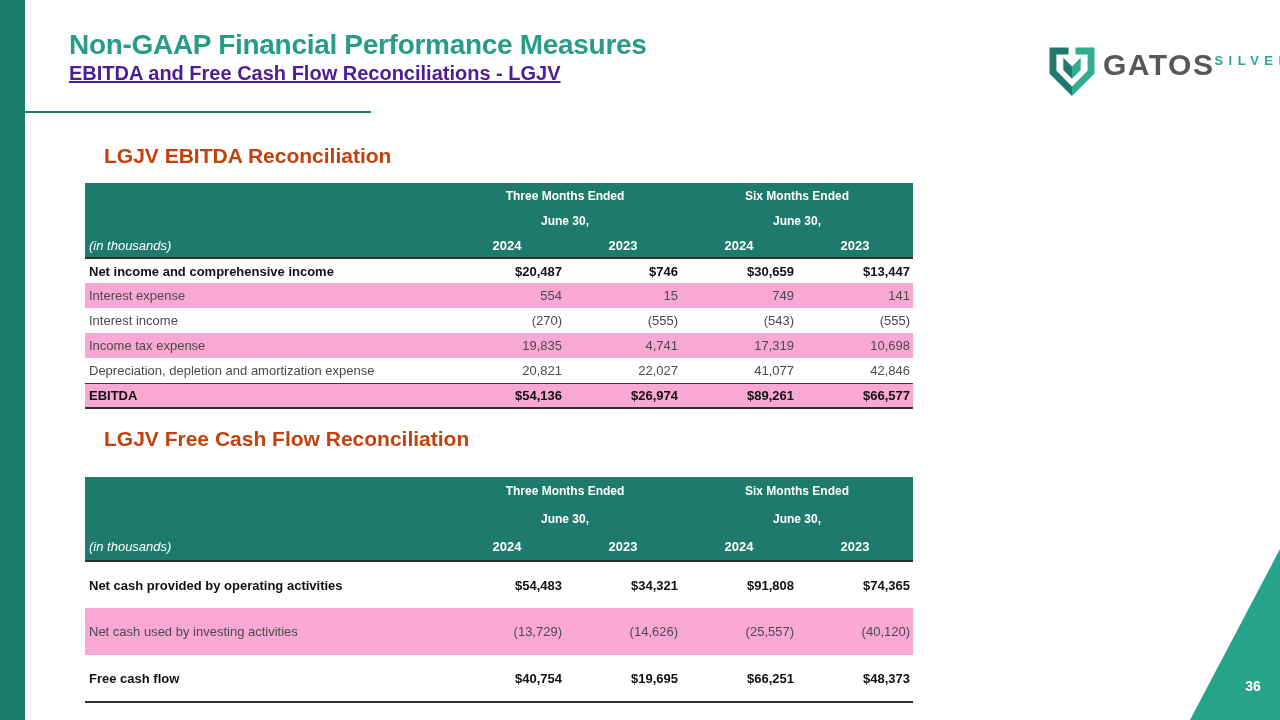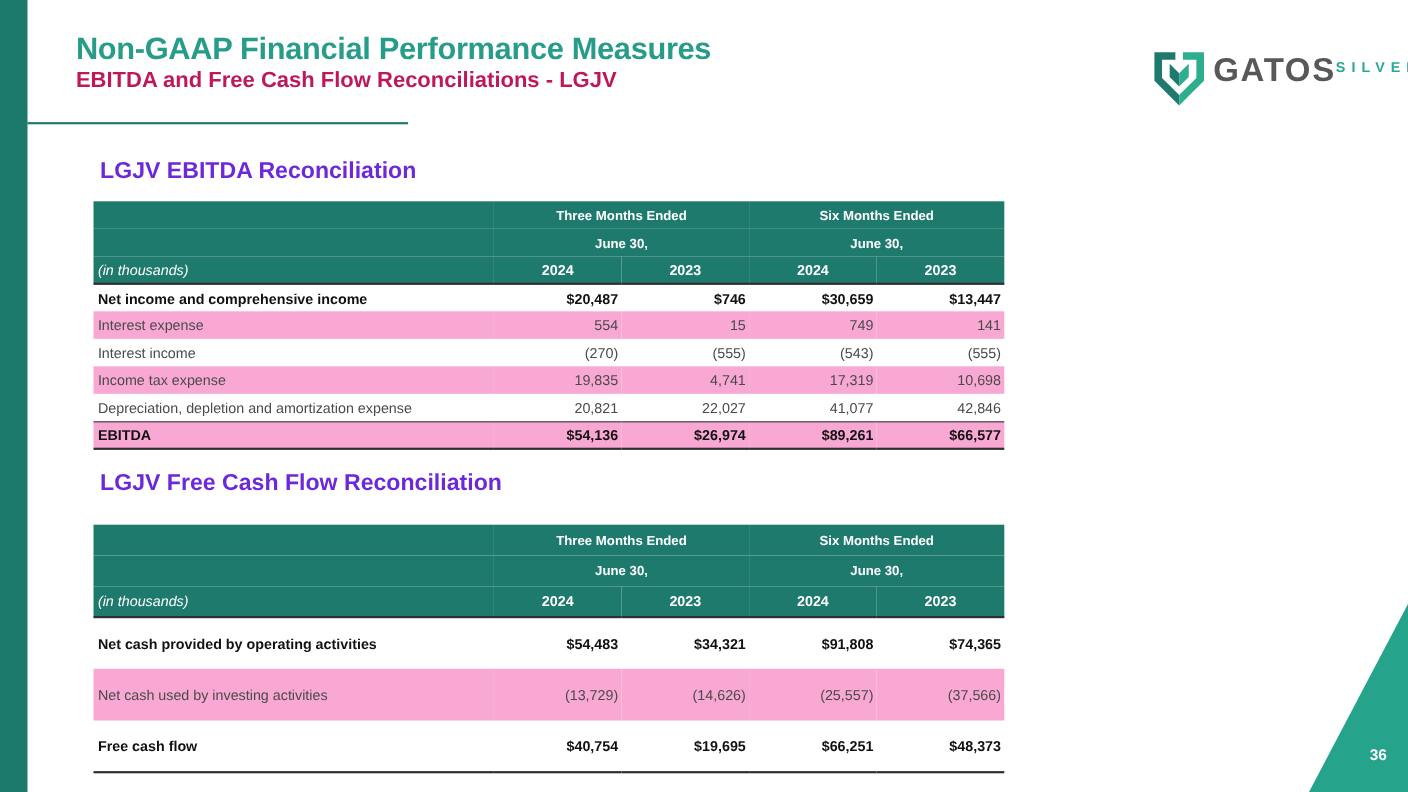--- a/index.html
+++ b/index.html
@@ -4,31 +4,31 @@
 <style>
   * { margin:0; padding:0; box-sizing:border-box; }
   html,body { width:1280px; height:720px; }
   body { font-family:"Liberation Sans", sans-serif; background:#ffffff; overflow:hidden; }
 
   .slide { position:relative; width:1280px; height:720px; background:#ffffff; overflow:hidden; }
 
   .left-bar { position:absolute; left:0; top:0; width:25px; height:720px; background:#1B7A6B; }
 
   .title { position:absolute; left:69px; top:29px; font-size:28px; font-weight:bold; color:#279C89; letter-spacing:-0.3px; }
-  .subtitle { position:absolute; left:69px; top:62px; font-size:20px; font-weight:bold; color:#be185d; }
+  .subtitle { position:absolute; left:69px; top:62px; font-size:20px; font-weight:bold; color:#4c1d95;text-decoration:underline; }
   .title-rule { position:absolute; left:25px; top:111px; width:346px; height:2px; background:#1E7A6C; }
 
   
   .logo { position:absolute; left:1046px; top:40px; display:flex; align-items:flex-start; }
   .logo-mark { width:52px; height:56px; margin-top:2px; }
   .logo-text { display:flex; flex-direction:row; margin-left:5px; margin-top:11px; }
   .logo-name { font-size:30px; font-weight:bold; color:#57585A; letter-spacing:1.5px; line-height:28px; }
   .logo-sub { font-size:13px; font-weight:bold; color:#2BA893; letter-spacing:5.5px; margin-top:2px; }
 
-  .section-heading { position:absolute; left:91px; font-size:21px; font-weight:bold; color:#6d28d9; }
+  .section-heading { position:absolute; left:104px; font-size:21px; font-weight:bold; color:#c2410c; }
   .heading-1 { top:144px; }
   .heading-2 { top:427px; }
 
   
   table.fin-table { position:absolute; left:85px; width:828px; border-collapse:collapse; table-layout:fixed; font-size:13px; }
   .t1 { top:183px; }
   .t2 { top:477px; }
   col.c-lbl { width:364px; }
   col.c-num { width:116px; }
 
@@ -189,21 +189,21 @@
         <td class="num">$54,483</td>
         <td class="num">$34,321</td>
         <td class="num">$91,808</td>
         <td class="num">$74,365</td>
       </tr>
       <tr class="alt">
         <td class="lbl">Net cash used by investing activities</td>
         <td class="num">(13,729)</td>
         <td class="num">(14,626)</td>
         <td class="num">(25,557)</td>
-        <td class="num">(37,566)</td>
+        <td class="num">(40,120)</td>
       </tr>
       <tr class="bold grand">
         <td class="lbl">Free cash flow</td>
         <td class="num">$40,754</td>
         <td class="num">$19,695</td>
         <td class="num">$66,251</td>
         <td class="num">$48,373</td>
       </tr>
     </tbody>
   </table>

